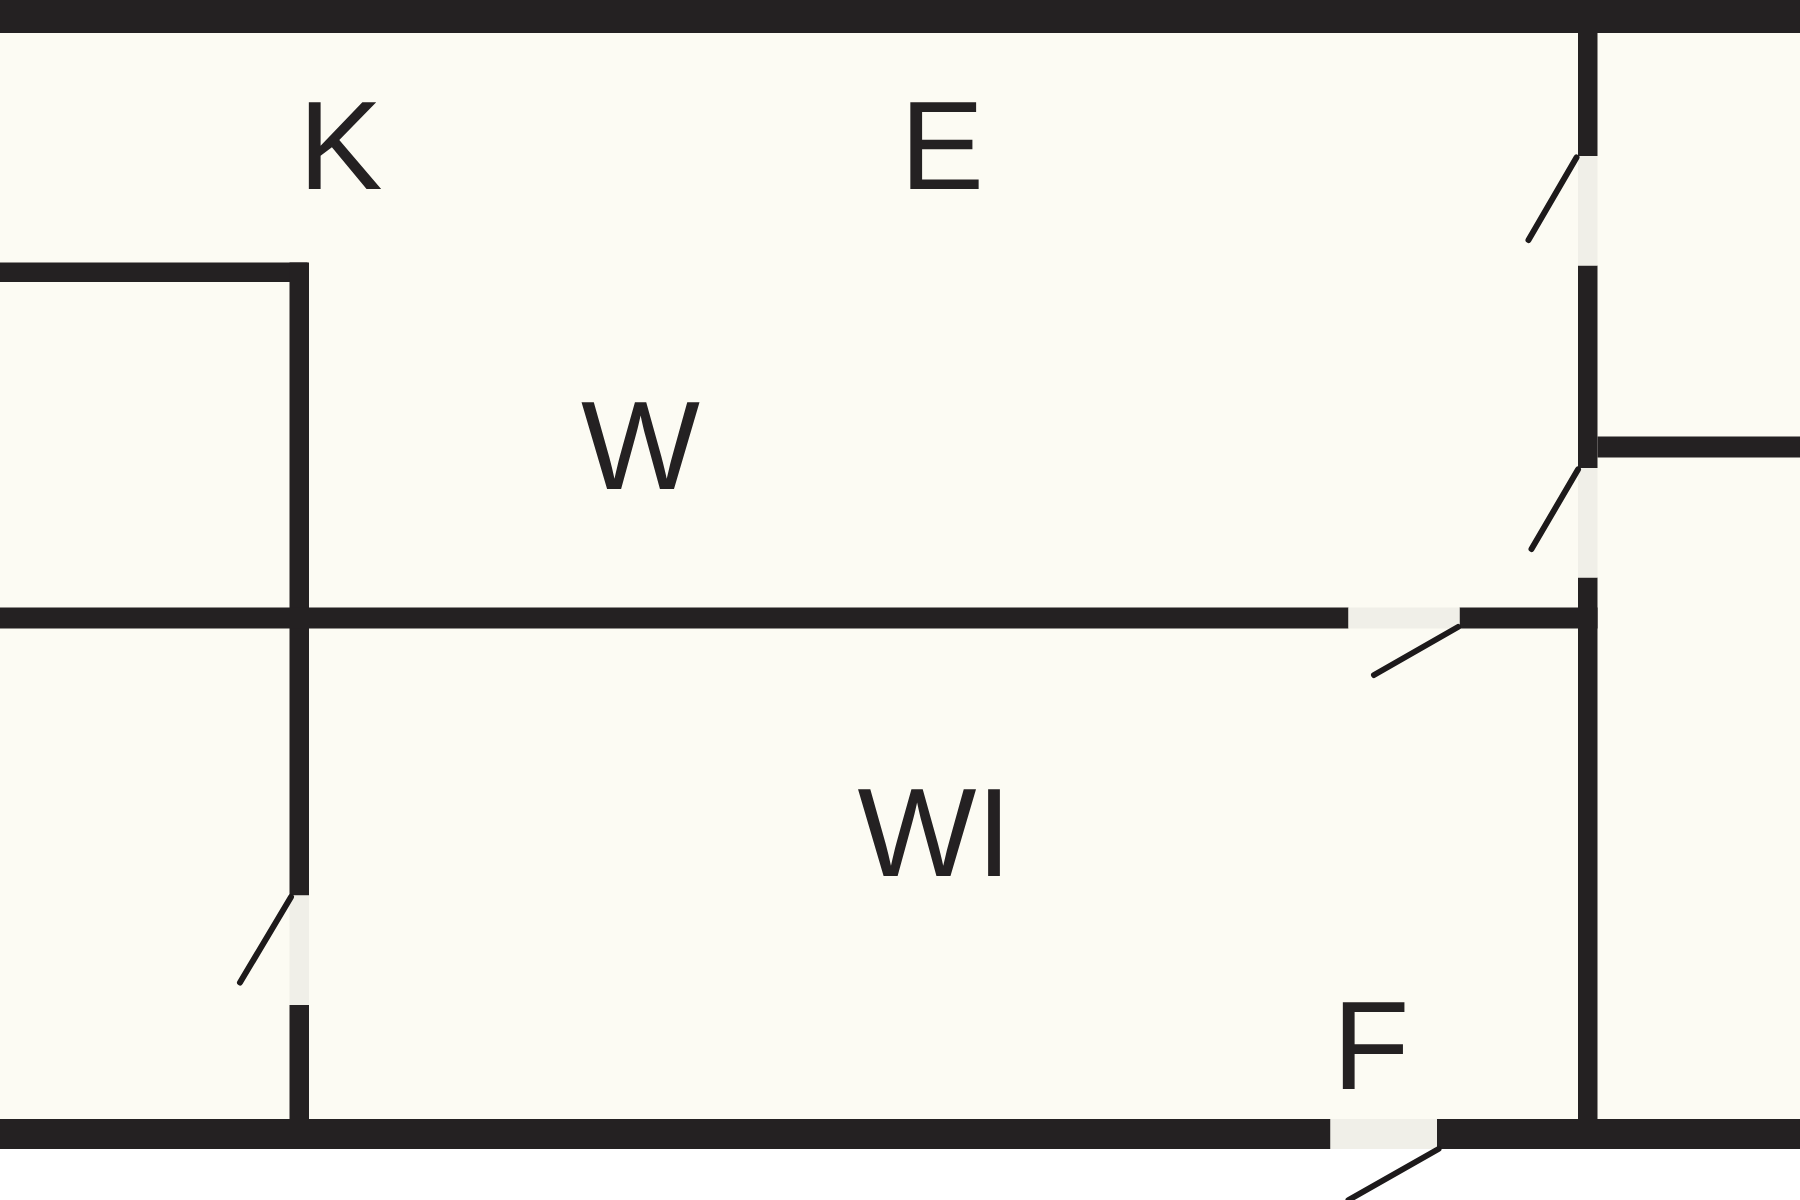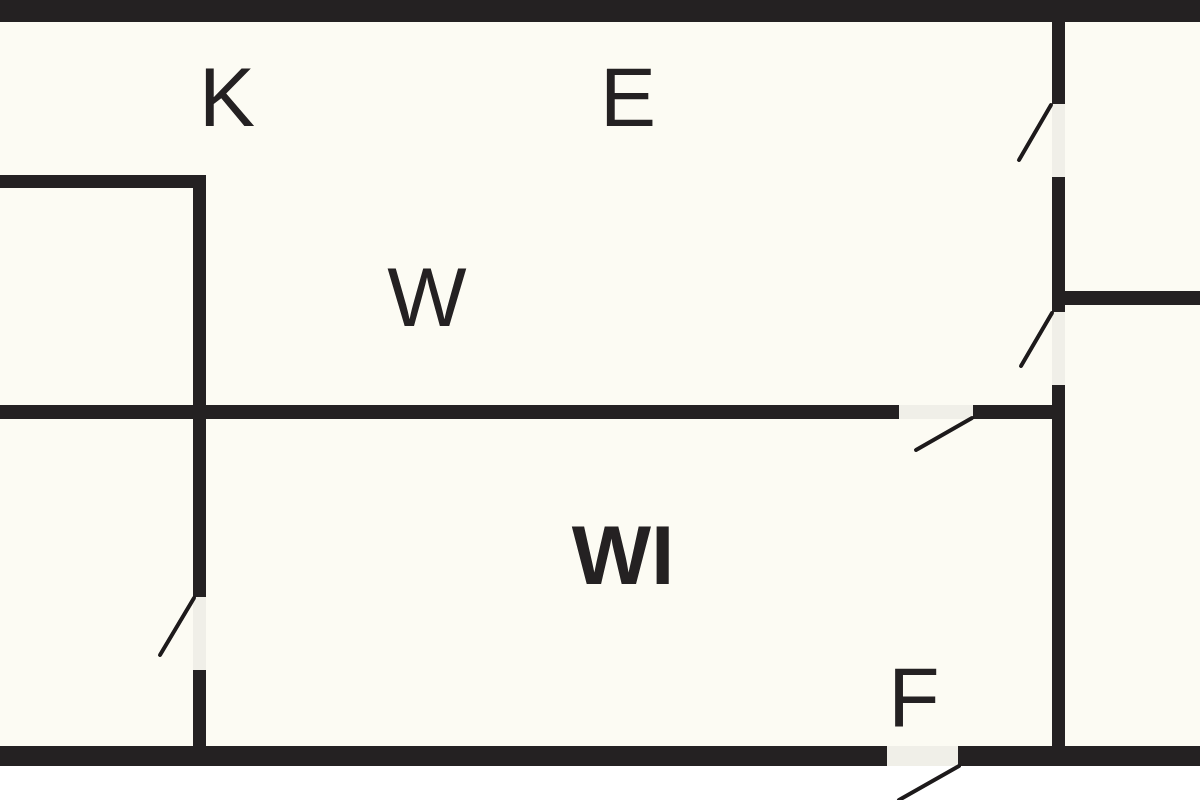--- a/index.html
+++ b/index.html
@@ -57,16 +57,16 @@
       <line x1="1051" y1="105" x2="1019" y2="160" stroke="#1d1a1b" stroke-width="4" stroke-linecap="round"></line>
       <line x1="1052" y1="313" x2="1021" y2="366" stroke="#1d1a1b" stroke-width="4" stroke-linecap="round"></line>
       <line x1="972" y1="418" x2="916" y2="450" stroke="#1d1a1b" stroke-width="4" stroke-linecap="round"></line>
       <line x1="194" y1="598" x2="160" y2="655" stroke="#1d1a1b" stroke-width="4" stroke-linecap="round"></line>
       <line x1="959" y1="766" x2="899" y2="800" stroke="#1d1a1b" stroke-width="4" stroke-linecap="round"></line>
     </svg>
   <div id="labels-layer">
       <div class="room-label" style="left: 227px; top: 97px; color: rgb(36, 33, 34);">K</div>
       <div class="room-label" style="left: 628px; top: 97px; color: rgb(36, 33, 34);">E</div>
       <div class="room-label" style="left: 427px; top: 297px; color: rgb(36, 33, 34);">W</div>
-      <div class="room-label" style="left: 623px; top: 555px; color: rgb(36, 33, 34); font-weight: bold;">WI</div>
+      <div class="room-label" style="left: 623px; top: 555px; color: rgb(36, 33, 34);">WI</div>
       <div class="room-label" style="left: 914px; top: 697px; color: rgb(36, 33, 34);">F</div>
     </div>
 </div>
 
 </body></html>

